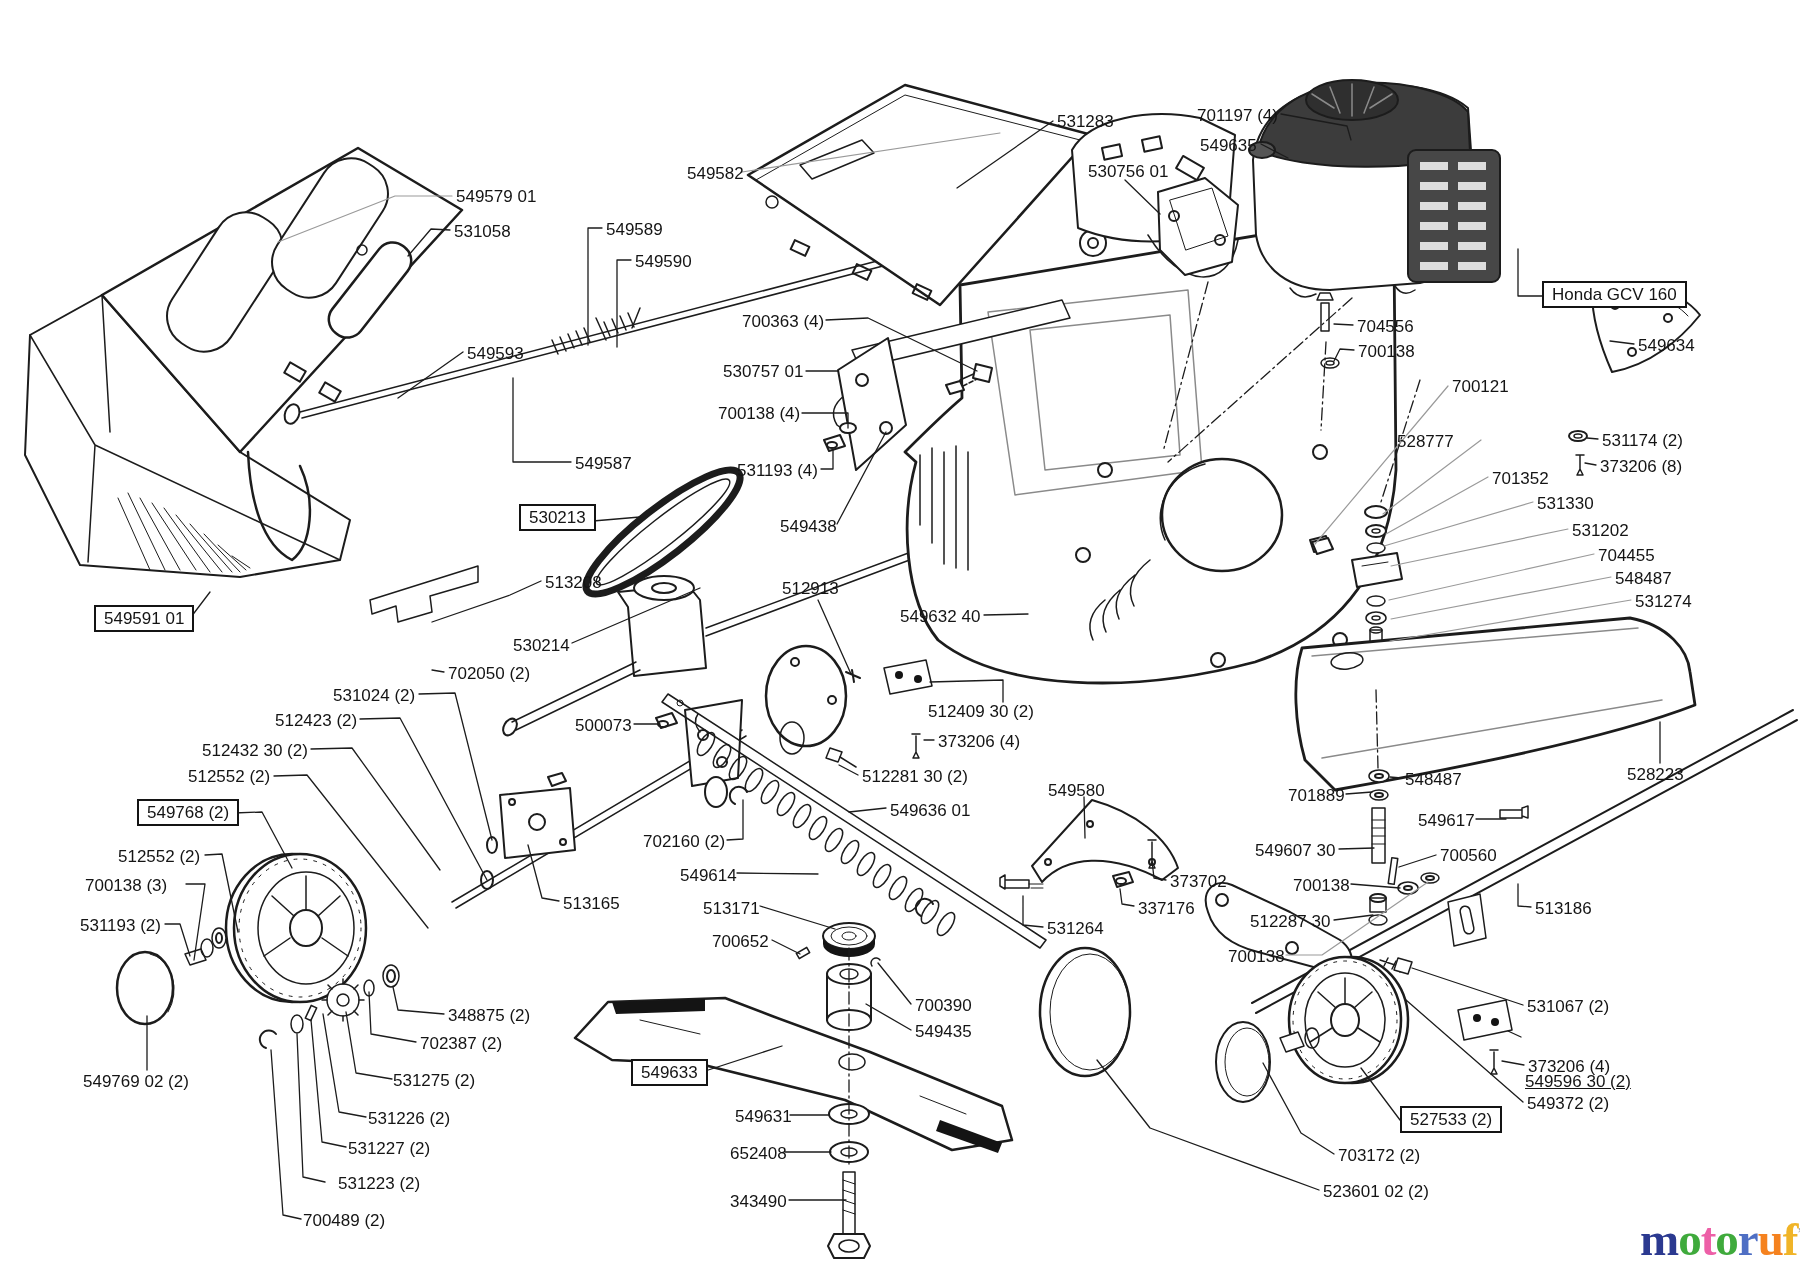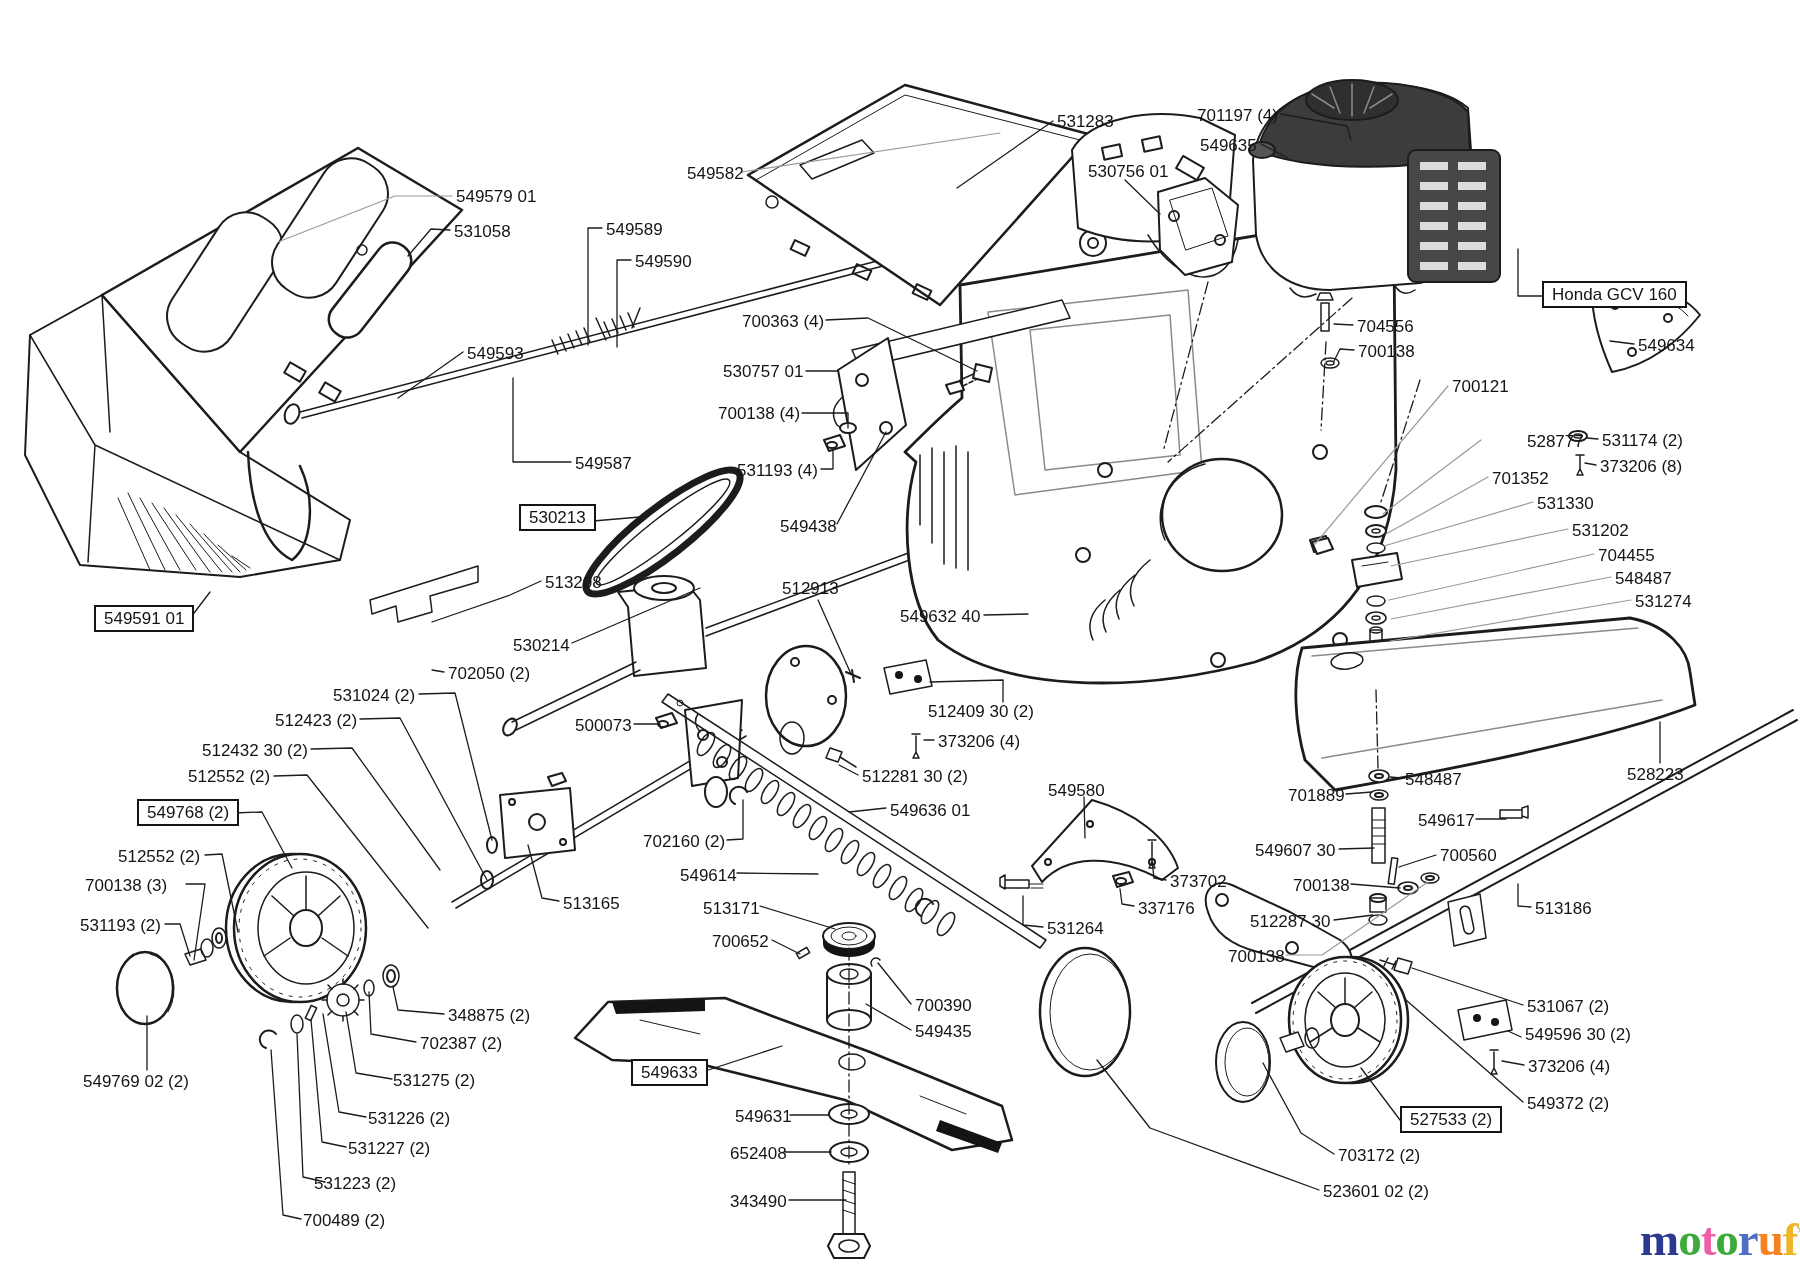--- a/index.html
+++ b/index.html
@@ -392,21 +392,21 @@
       <div class="plabel boxed" style="left: 147px; top: 805px;">549768 (2)</div>
       <div class="plabel" style="left: 118px; top: 847px;">512552 (2)</div>
       <div class="plabel" style="left: 85px; top: 876px;">700138 (3)</div>
       <div class="plabel" style="left: 80px; top: 916px;">531193 (2)</div>
       <div class="plabel" style="left: 83px; top: 1072px;">549769 02 (2)</div>
       <div class="plabel" style="left: 448px; top: 1006px;">348875 (2)</div>
       <div class="plabel" style="left: 420px; top: 1034px;">702387 (2)</div>
       <div class="plabel" style="left: 393px; top: 1071px;">531275 (2)</div>
       <div class="plabel" style="left: 368px; top: 1109px; text-align: center;">531226 (2)</div>
       <div class="plabel" style="left: 348px; top: 1139px;">531227 (2)</div>
-      <div class="plabel" style="left: 314px; top: 1174px;">531223 (2)</div>
+      <div class="plabel" style="left: 338px; top: 1174px;">531223 (2)</div>
       <div class="plabel" style="left: 303px; top: 1211px;">700489 (2)</div>
       <div class="plabel boxed" style="left: 88px; top: 611px; margin-left: 16px;">549591 01</div>
       <div class="plabel" style="left: 563px; top: 894px;">513165</div>
       <div class="plabel" style="left: 643px; top: 832px;">702160 (2)</div>
       <div class="plabel" style="left: 680px; top: 866px;">549614</div>
       <div class="plabel" style="left: 703px; top: 899px;">513171</div>
       <div class="plabel" style="left: 712px; top: 932px;">700652</div>
       <div class="plabel" style="left: 915px; top: 996px;">700390</div>
       <div class="plabel" style="left: 915px; top: 1022px;">549435</div>
       <div class="plabel boxed" style="left: 641px; top: 1065px;">549633</div>
@@ -432,41 +432,41 @@
       <div class="plabel" style="left: 890px; top: 801px;">549636 01</div>
       <div class="plabel" style="left: 1048px; top: 781px;">549580</div>
       <div class="plabel" style="left: 1047px; top: 919px;">531264</div>
       <div class="plabel" style="left: 1138px; top: 899px;">337176</div>
       <div class="plabel" style="left: 1170px; top: 872px;">373702</div>
       <div class="plabel" style="left: 1357px; top: 317px;">704556</div>
       <div class="plabel" style="left: 1358px; top: 342px;">700138</div>
       <div class="plabel boxed" style="left: 1552px; top: 287px;">Honda GCV 160</div>
       <div class="plabel" style="left: 1638px; top: 336px;">549634</div>
       <div class="plabel" style="left: 1452px; top: 377px;">700121</div>
-      <div class="plabel" style="left: 1527px; top: 432px; text-align: right;">528777</div>
+      <div class="plabel" style="left: 1397px; top: 432px; text-align: right;">528777</div>
       <div class="plabel" style="left: 1602px; top: 431px;">531174 (2)</div>
       <div class="plabel" style="left: 1600px; top: 457px;">373206 (8)</div>
       <div class="plabel" style="left: 1492px; top: 469px;">701352</div>
       <div class="plabel" style="left: 1537px; top: 494px;">531330</div>
       <div class="plabel" style="left: 1572px; top: 521px;">531202</div>
       <div class="plabel" style="left: 1598px; top: 546px;">704455</div>
       <div class="plabel" style="left: 1615px; top: 569px;">548487</div>
       <div class="plabel" style="left: 1635px; top: 592px;">531274</div>
       <div class="plabel" style="left: 1627px; top: 765px;">528223</div>
       <div class="plabel" style="left: 1405px; top: 770px;">548487</div>
       <div class="plabel" style="left: 1288px; top: 786px;">701889</div>
       <div class="plabel" style="left: 1418px; top: 811px;">549617</div>
       <div class="plabel" style="left: 1255px; top: 841px;">549607 30</div>
       <div class="plabel" style="left: 1440px; top: 846px;">700560</div>
       <div class="plabel" style="left: 1293px; top: 876px;">700138</div>
       <div class="plabel" style="left: 1250px; top: 912px;">512287 30</div>
       <div class="plabel" style="left: 1228px; top: 947px;">700138</div>
       <div class="plabel" style="left: 1535px; top: 899px;">513186</div>
       <div class="plabel" style="left: 1527px; top: 997px;">531067 (2)</div>
-      <div class="plabel" style="left: 1525px; top: 1025px;">549596 30 (2)</div>
+      <div class="plabel" style="left: 1525px; top: 1072px; text-decoration: underline;">549596 30 (2)</div>
       <div class="plabel" style="left: 1528px; top: 1057px;">373206 (4)</div>
       <div class="plabel" style="left: 1527px; top: 1094px;">549372 (2)</div>
       <div class="plabel boxed" style="left: 1410px; top: 1112px;">527533 (2)</div>
       <div class="plabel" style="left: 1338px; top: 1146px;">703172 (2)</div>
       <div class="plabel" style="left: 1323px; top: 1182px;">523601 02 (2)</div>
     </div>
 
   <div class="logo">
     <span id="logo-word"><span style="color: rgb(43, 57, 144);">m</span><span style="color: rgb(63, 170, 60);">o</span><span style="color: rgb(237, 95, 167);">t</span><span style="color: rgb(63, 170, 60);">o</span><span style="color: rgb(79, 111, 196);">r</span><span style="color: rgb(245, 130, 31);">u</span><span style="color: rgb(240, 180, 40);">f</span></span><span class="tm" id="logo-mark" style="color: rgb(170, 170, 170);">’</span>
   </div>

